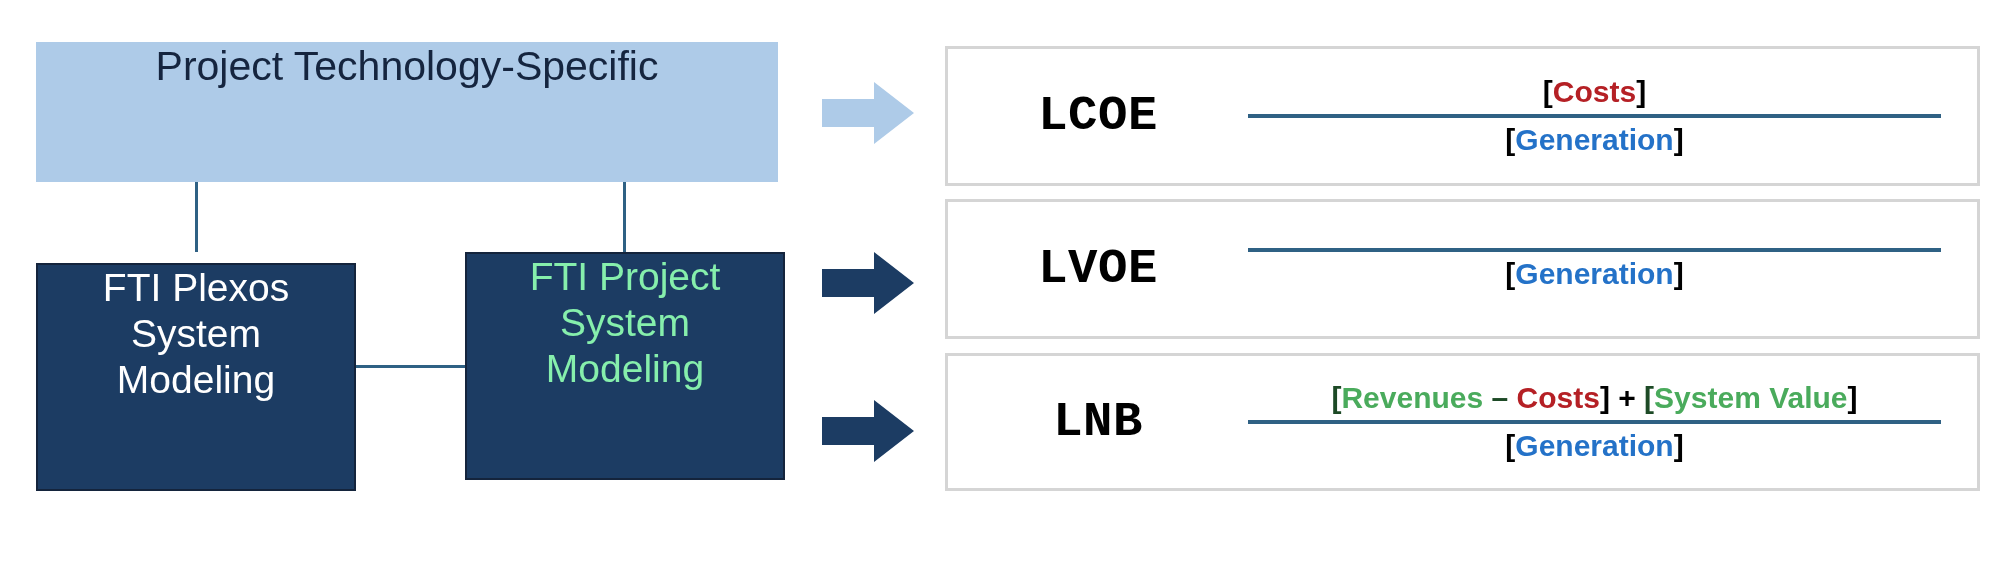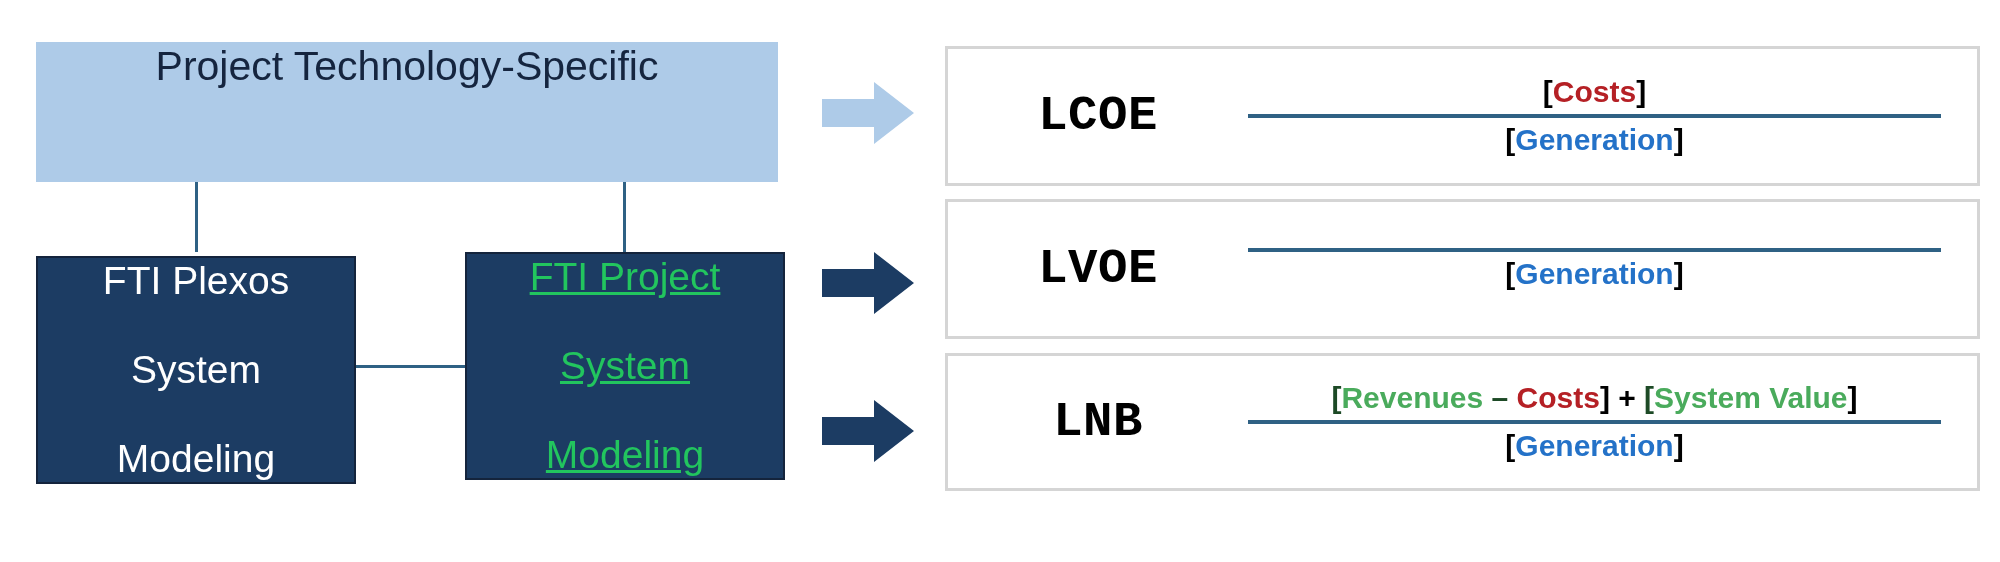--- a/index.html
+++ b/index.html
@@ -18,21 +18,21 @@
     overflow: hidden;
   }
 
   
   .box {
     position: absolute;
     box-sizing: border-box;
     display: flex;
     flex-direction: column;
     align-items: center;
-    justify-content: space-between;
+    justify-content: flex-start;
     text-align: center;
     line-height: 1.18;
   }
   .box-top {
     left: 36px;
     top: 42px;
     width: 742px;
     height: 140px;
     background: #aecbe8;
     color: #15253f;
@@ -41,21 +41,21 @@
   }
   .box-dark {
     background: #1c3c63;
     border: 2px solid #14243c;
     color: #ffffff;
     font-size: 39px;
     font-weight: 400;
   }
   .box-plexos {
     left: 36px;
-    top: 256px;
+    top: 263px;
     width: 320px;
     height: 228px;
   }
   .box-finance {
     left: 465px;
     top: 252px;
     width: 320px;
     height: 228px;
   }
   .box-line {
@@ -159,21 +159,21 @@
   <div class="conn conn-v-left" style="background: rgb(47, 97, 132);"></div>
   <div class="conn conn-v-right" style="background: rgb(47, 97, 132);"></div>
   <div class="conn conn-h-mid" style="background: rgb(47, 97, 132);"></div>
 
   <div class="box box-dark box-plexos" style="background: rgb(28, 60, 99); color: rgb(255, 255, 255);">
     <span class="box-line">FTI Plexos</span>
     <span class="box-line">System</span>
     <span class="box-line">Modeling</span>
   </div>
 
-  <div class="box box-dark box-finance" style="background: rgb(28, 60, 99); color: #22c55e; text-decoration: underline;">
+  <div class="box box-dark box-finance" style="background: rgb(28, 60, 99); color: #86efac;">
     <span class="box-line">FTI Project</span>
     <span class="box-line">System</span>
     <span class="box-line">Modeling</span>
   </div>
 
   <div class="arrow arrow-1">
     <svg viewBox="0 0 92 62" preserveAspectRatio="none">
       <polygon points="0,17 52,17 52,0 92,31 52,62 52,45 0,45" fill="#aecbe8"></polygon>
     </svg>
   </div>

